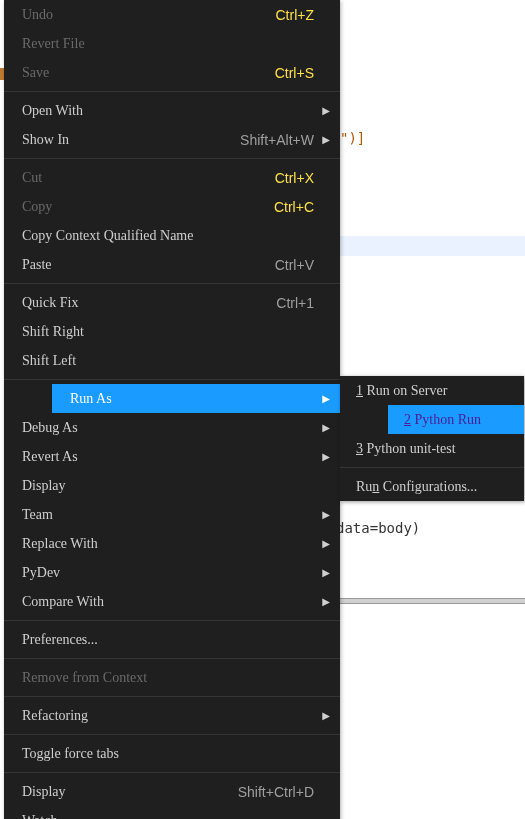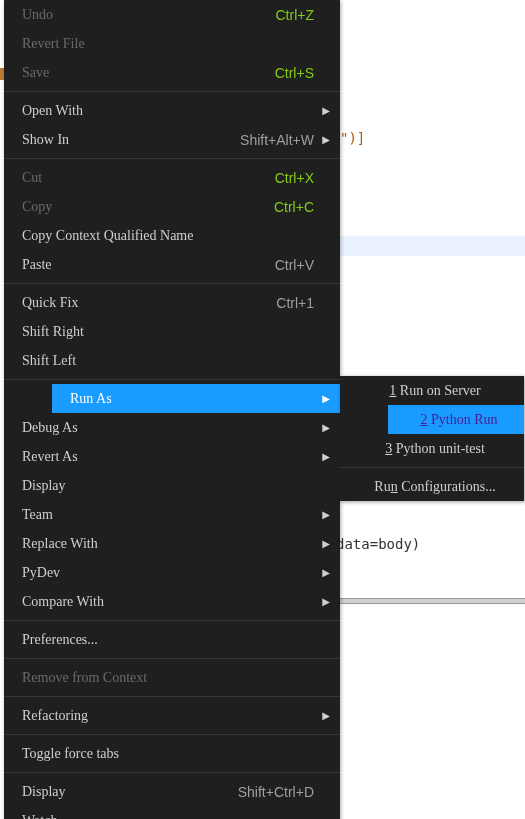--- a/index.html
+++ b/index.html
@@ -35,21 +35,21 @@
   }
   .code-token1 {
     position: absolute;
     left: 0;
     top: 130px;
     color: #b35900;
   }
   .code-token2 {
     position: absolute;
     left: -4px;
-    top: 536px;
+    top: 520px;
   }
   .bg-divider {
     position: absolute;
     left: 0;
     top: 598px;
     width: 100%;
     height: 4px;
     background: #d0d0d0;
     border-top: 1px solid #999;
     border-bottom: 1px solid #999;
@@ -80,21 +80,21 @@
     flex: 1;
     white-space: nowrap;
     overflow: hidden;
     font-family: Liberation Serif, serif;
   }
   .menu-item .shortcut {
     color: #9f9f9f;
     padding-right: 6px;
   }
   .menu-item.disabled .shortcut {
-    color: #84cc16;
+    color: #fde047;
   }
   .menu-item .arrow {
     width: 10px;
     text-align: right;
     font-size: 10px;
     line-height: 10px;
   }
   .menu-item.highlight {
     background: #199bff;
     color: #ffffff;
@@ -112,21 +112,20 @@
 
   
   .submenu {
     position: absolute;
     left: 340px;
     top: 376px;
     width: 184px;
     background: #1f1f1f;
     color: #cfcfcf;
     box-shadow: 1px 1px 4px rgba(0,0,0,0.4);
-    text-align: center;
   }
   .submenu .menu-item {
     padding-left: 16px;
   }
   .submenu .menu-item .mnemo {
     text-decoration: underline;
   }
   .submenu .menu-item.highlight {
     background: #199bff;
     color: #4c1d95;

